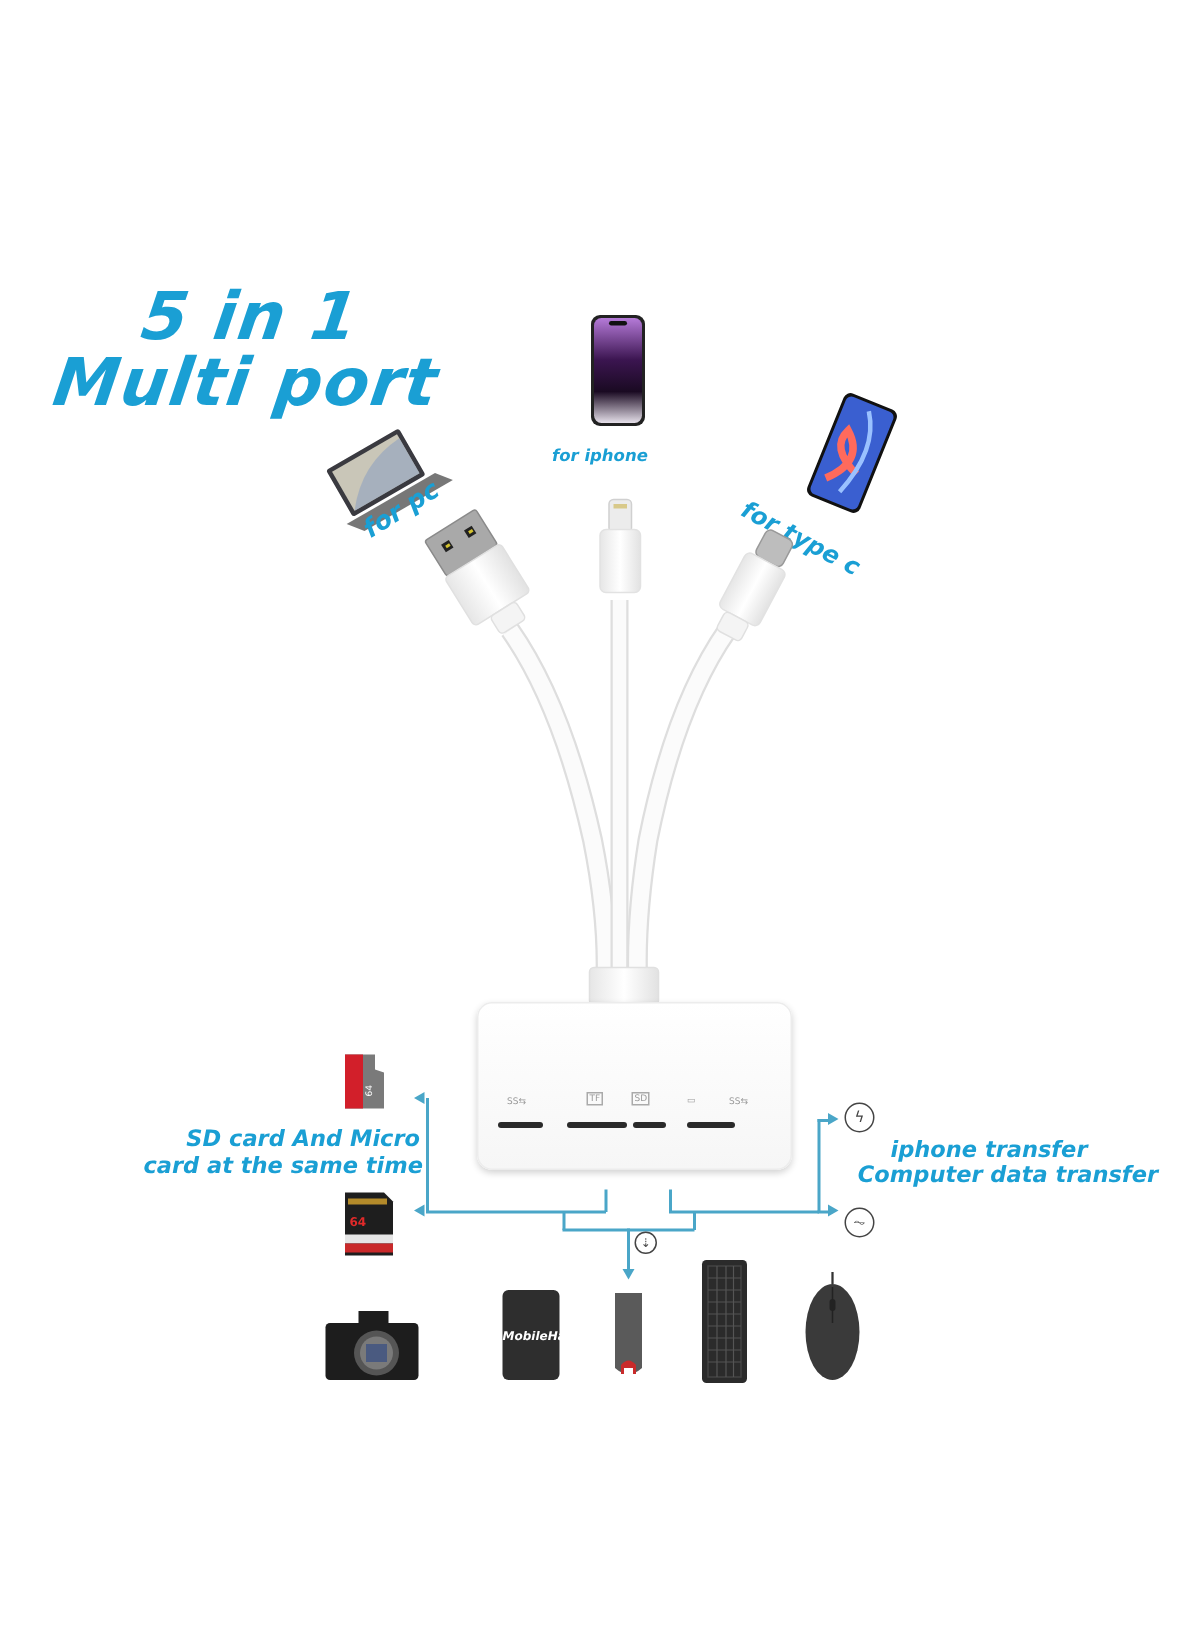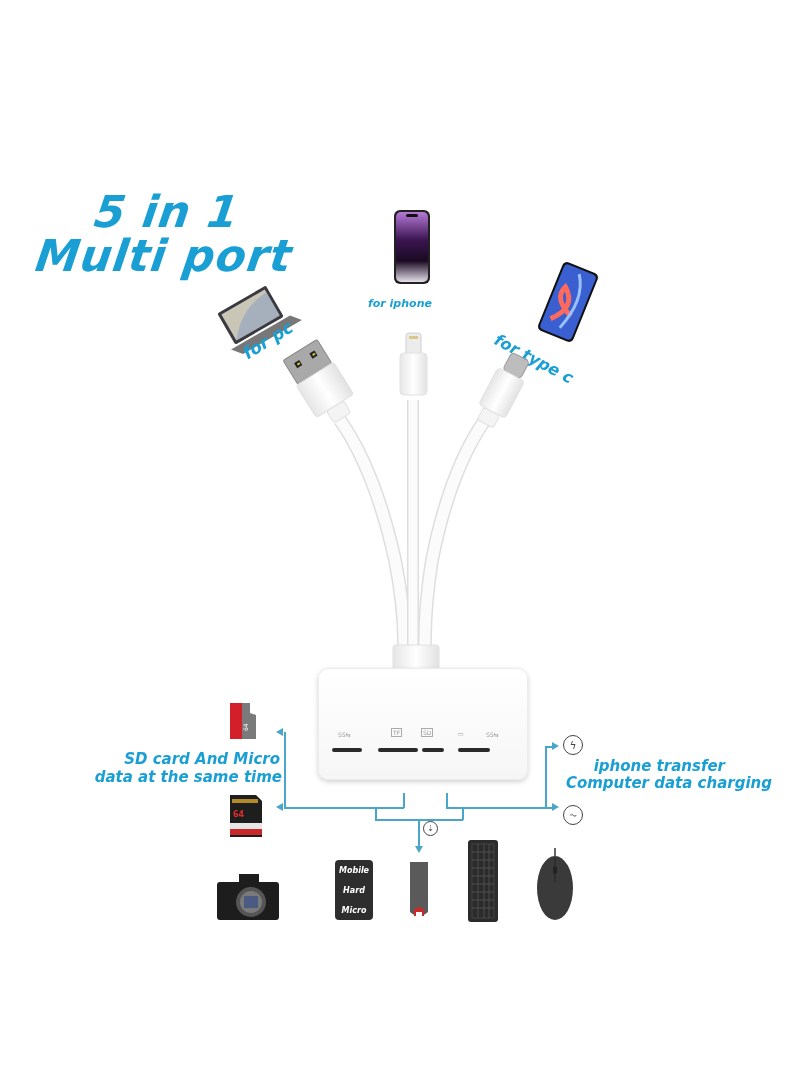--- a/index.html
+++ b/index.html
@@ -142,24 +142,24 @@
 <div class="line" style="left:545px; top:746px; width:1.5px; height:62px;"></div>
 <div class="line" style="left:545px; top:746px; width:10px; height:1.5px;"></div>
 <div class="line" style="left:545px; top:807px; width:10px; height:1.5px;"></div>
 <div class="arrow-r" style="left:552px; top:742px;"></div>
 <div class="arrow-r" style="left:552px; top:803px;"></div>
 
 <div class="circle-icon" style="left:563px; top:735px;">ϟ</div>
 <div class="circle-icon" style="left:563px; top:805px;">⏦</div>
 
 <div class="blue-text desc" style="left:80px; top:750px; width:200px;">SD card And Micro</div>
-<div class="blue-text desc" style="left:72px; top:768px; width:210px;">data at the same time</div>
+<div class="blue-text desc" style="left:72px; top:768px; width:210px;">card at the same time</div>
 
 <div class="blue-text desc" style="left:575px; top:757px; width:150px;">iphone transfer</div>
-<div class="blue-text desc" style="left:550px; top:774px; width:222px;">Computer data charging</div>
+<div class="blue-text desc" style="left:550px; top:774px; width:222px;">Computer data transfer</div>
 
 <div class="abs" style="left:228px; top:701px; width:30px; height:40px;">
   <svg width="30" height="40" viewBox="0 0 30 40">
     <path d="M2 2 L22 2 L22 12 L28 14 L28 38 L2 38 Z" fill="#7a7a7a"></path>
     <path d="M2 2 L14 2 L14 38 L2 38 Z" fill="#d21f2a"></path>
     <text x="20" y="30" font-size="6" fill="#fff" transform="rotate(-90 20 30)">64</text>
   </svg>
 </div>
 
 <div class="abs" style="left:228px; top:793px; width:36px; height:46px;">
@@ -175,21 +175,21 @@
 <div class="abs" style="left:215px; top:872px; width:66px; height:50px;">
   <svg width="66" height="50" viewBox="0 0 66 50">
     <rect x="2" y="10" width="62" height="38" rx="3" fill="#1d1d1d"></rect>
     <rect x="24" y="2" width="20" height="10" fill="#1d1d1d"></rect>
     <circle cx="36" cy="30" r="15" fill="#555"></circle>
     <circle cx="36" cy="30" r="11" fill="#7a7a7a"></circle>
     <rect x="29" y="24" width="14" height="12" fill="#4a5a80"></rect>
   </svg>
 </div>
 
-<div class="abs" style="left:335px; top:860px; width:38px; height:60px; background:#2e2e2e; border-radius:4px; display:flex; flex-direction:column; justify-content:space-around; align-items:center;">
+<div class="abs" style="left:335px; top:860px; width:38px; height:60px; background:#2e2e2e; border-radius:4px; display:flex; flex-direction:row; justify-content:space-around; align-items:center;">
   <span style="color:#fff; font-size:8px; font-weight:bold; font-style:italic;">Mobile</span>
   <span style="color:#fff; font-size:8px; font-weight:bold; font-style:italic;">Hard</span>
   <span style="color:#fff; font-size:8px; font-weight:bold; font-style:italic;">Micro</span>
 </div>
 
 <div class="abs" style="left:408px; top:860px; width:22px; height:60px;">
   <svg width="22" height="60" viewBox="0 0 22 60">
     <path d="M2 2 L20 2 L20 52 Q11 60 2 52 Z" fill="#5a5a5a"></path>
     <path d="M6 50 Q11 44 16 50 L16 56 L6 56 Z" fill="#c92b2b"></path>
     <rect x="8" y="52" width="6" height="4" fill="#fff"></rect>

